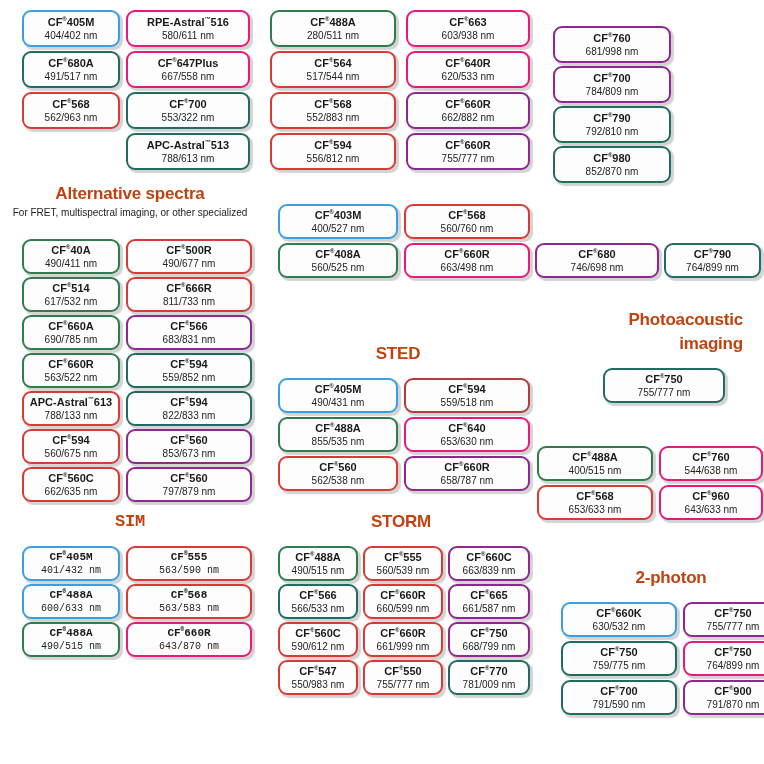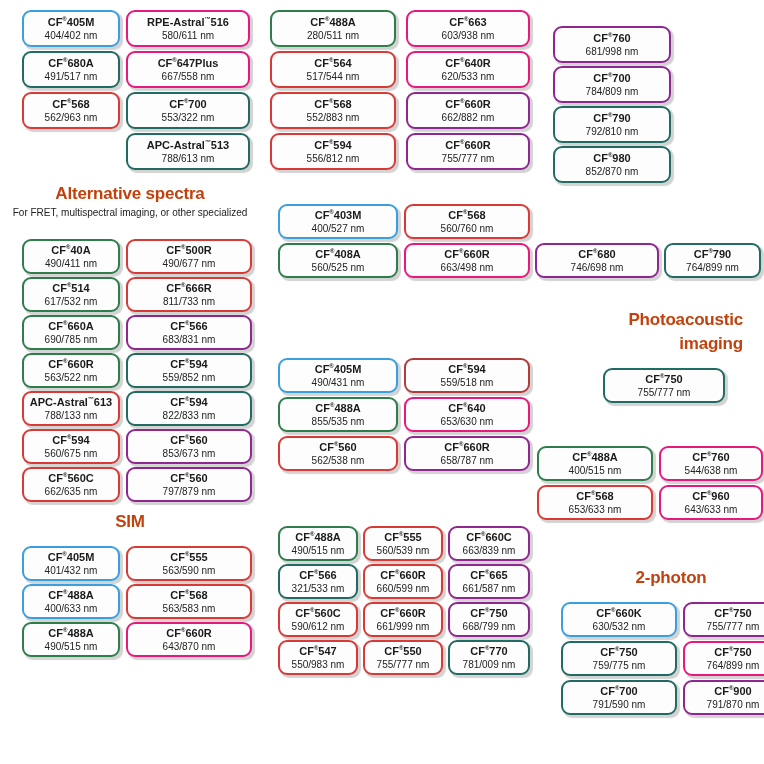--- a/index.html
+++ b/index.html
@@ -24,21 +24,21 @@
   #sec-fab{left:272px;top:184px;width:252px;}
   #sec-fab .pillgrid{margin:20px 0 0 6px;grid-template-columns:120px 126px;column-gap:6px;row-gap:4px;}
   #mid-right{position:absolute;left:535px;top:243px;display:grid;grid-template-columns:124px 97px;column-gap:5px;}
   #sec-sted{left:272px;top:344px;width:252px;}
   #sec-sted .pillgrid{margin:14px 0 0 6px;grid-template-columns:120px 126px;column-gap:6px;row-gap:4px;}
   #sec-photo{left:585px;top:308px;width:158px;}
   #sec-photo h2{line-height:24px;text-align:right;}
   #sec-photo .pillgrid{margin:12px auto 0 auto;grid-template-columns:122px;justify-content:center;}
   #sec-tirf{left:533px;top:432px;width:230px;}
   #sec-tirf .pillgrid{margin:14px 0 0 4px;grid-template-columns:116px 104px;column-gap:6px;row-gap:4px;}
-  #sec-sim{left:10px;top:512px;width:240px;}
+  #sec-sim{left:10px;top:512px;width:240px;font-family:Liberation Mono, monospace;}
   #sec-sim .pillgrid{margin:14px 0 0 12px;grid-template-columns:98px 126px;column-gap:6px;row-gap:3px;}
   #sec-storm{left:274px;top:512px;width:254px;}
   #sec-storm .pillgrid{margin:14px 0 0 4px;grid-template-columns:80px 80px 82px;column-gap:5px;row-gap:3px;}
   #sec-2p{left:528px;top:568px;width:232px;padding-left:27px;}
   #sec-2p .pillgrid{margin:14px 0 0 6px;grid-template-columns:116px 100px;column-gap:6px;row-gap:4px;}
 
   .pill{
     background:#fdfdfd;border:2px solid #444;border-radius:9px;
     text-align:center;padding:2px 2px;
     box-shadow:2.5px 2.5px 1px rgba(140,140,140,.38);
@@ -227,20 +227,21 @@
       <div class="pname">CF<sup>®</sup>680</div>
       <div class="pnm">746/698 nm</div>
     </div>
     <div class="pill" style="border-color: rgb(34, 107, 99);">
       <div class="pname">CF<sup>®</sup>790</div>
       <div class="pnm">764/899 nm</div>
     </div>
   </div>
 
 <div class="sec" id="sec-sted">
+  <h2>STED</h2>
   <div class="pillgrid">
       <div class="pill" style="border-color: rgb(58, 159, 225);">
         <div class="pname">CF<sup>®</sup>405M</div>
         <div class="pnm">490/431 nm</div>
       </div>
       <div class="pill" style="border-color: rgb(178, 59, 59);">
         <div class="pname">CF<sup>®</sup>594</div>
         <div class="pnm">559/518 nm</div>
       </div>
       <div class="pill" style="border-color: rgb(46, 125, 75);">
@@ -299,54 +300,55 @@
       <div class="pill" style="border-color: rgb(58, 159, 225);">
         <div class="pname">CF<sup>®</sup>405M</div>
         <div class="pnm">401/432 nm</div>
       </div>
       <div class="pill" style="border-color: rgb(217, 58, 54);">
         <div class="pname">CF<sup>®</sup>555</div>
         <div class="pnm">563/590 nm</div>
       </div>
       <div class="pill" style="border-color: rgb(58, 159, 225);">
         <div class="pname">CF<sup>®</sup>488A</div>
-        <div class="pnm">400/633 nm</div>
+        <div class="pnm">600/633 nm</div>
       </div>
       <div class="pill" style="border-color: rgb(217, 58, 54);">
         <div class="pname">CF<sup>®</sup>568</div>
         <div class="pnm">563/583 nm</div>
       </div>
       <div class="pill" style="border-color: rgb(46, 125, 75);">
         <div class="pname">CF<sup>®</sup>488A</div>
         <div class="pnm">490/515 nm</div>
       </div>
       <div class="pill" style="border-color: rgb(232, 25, 125);">
         <div class="pname">CF<sup>®</sup>660R</div>
         <div class="pnm">643/870 nm</div>
       </div>
     </div>
 </div>
 
 <div class="sec" id="sec-storm">
+  <h2>STORM</h2>
   <div class="pillgrid">
       <div class="pill" style="border-color: rgb(46, 125, 75);">
         <div class="pname">CF<sup>®</sup>488A</div>
         <div class="pnm">490/515 nm</div>
       </div>
       <div class="pill" style="border-color: rgb(217, 58, 54);">
         <div class="pname">CF<sup>®</sup>555</div>
         <div class="pnm">560/539 nm</div>
       </div>
       <div class="pill" style="border-color: rgb(142, 39, 143);">
         <div class="pname">CF<sup>®</sup>660C</div>
         <div class="pnm">663/839 nm</div>
       </div>
       <div class="pill" style="border-color: rgb(34, 107, 99);">
         <div class="pname">CF<sup>®</sup>566</div>
-        <div class="pnm">321/533 nm</div>
+        <div class="pnm">566/533 nm</div>
       </div>
       <div class="pill" style="border-color: rgb(217, 58, 54);">
         <div class="pname">CF<sup>®</sup>660R</div>
         <div class="pnm">660/599 nm</div>
       </div>
       <div class="pill" style="border-color: rgb(142, 39, 143);">
         <div class="pname">CF<sup>®</sup>665</div>
         <div class="pnm">661/587 nm</div>
       </div>
       <div class="pill" style="border-color: rgb(217, 58, 54);">

